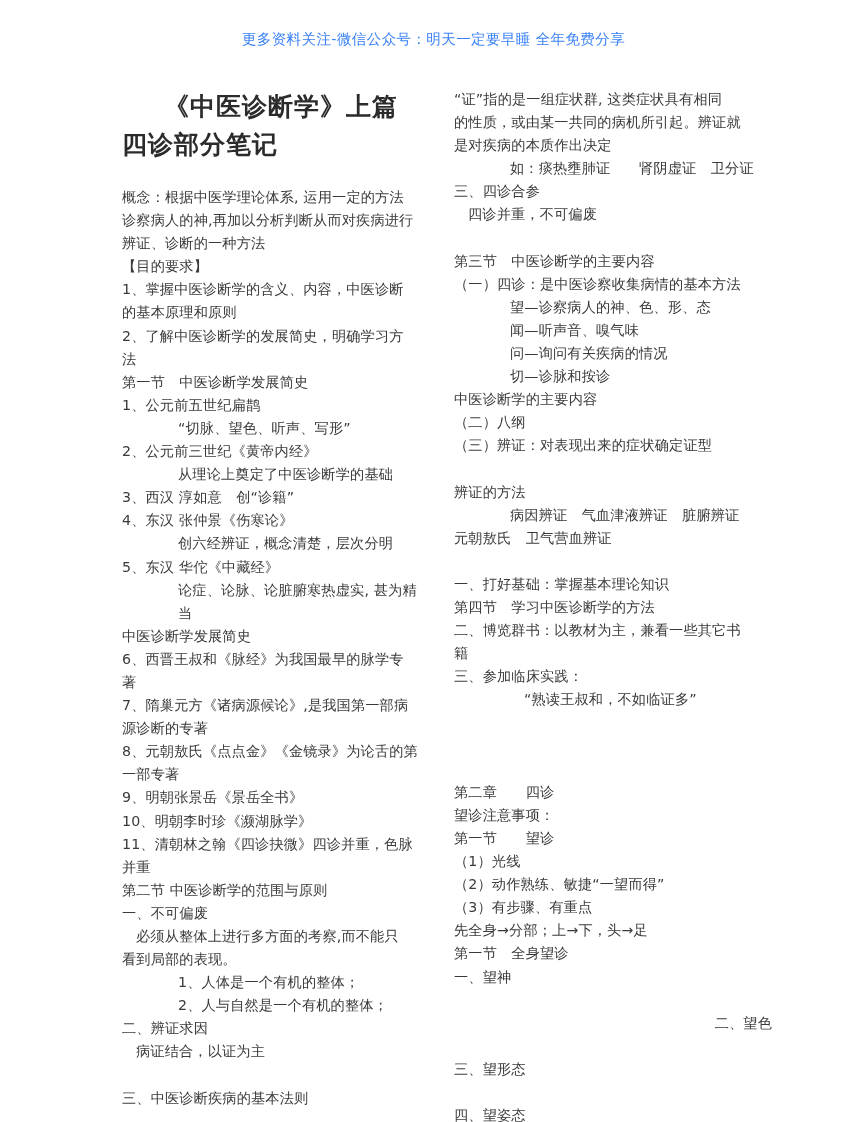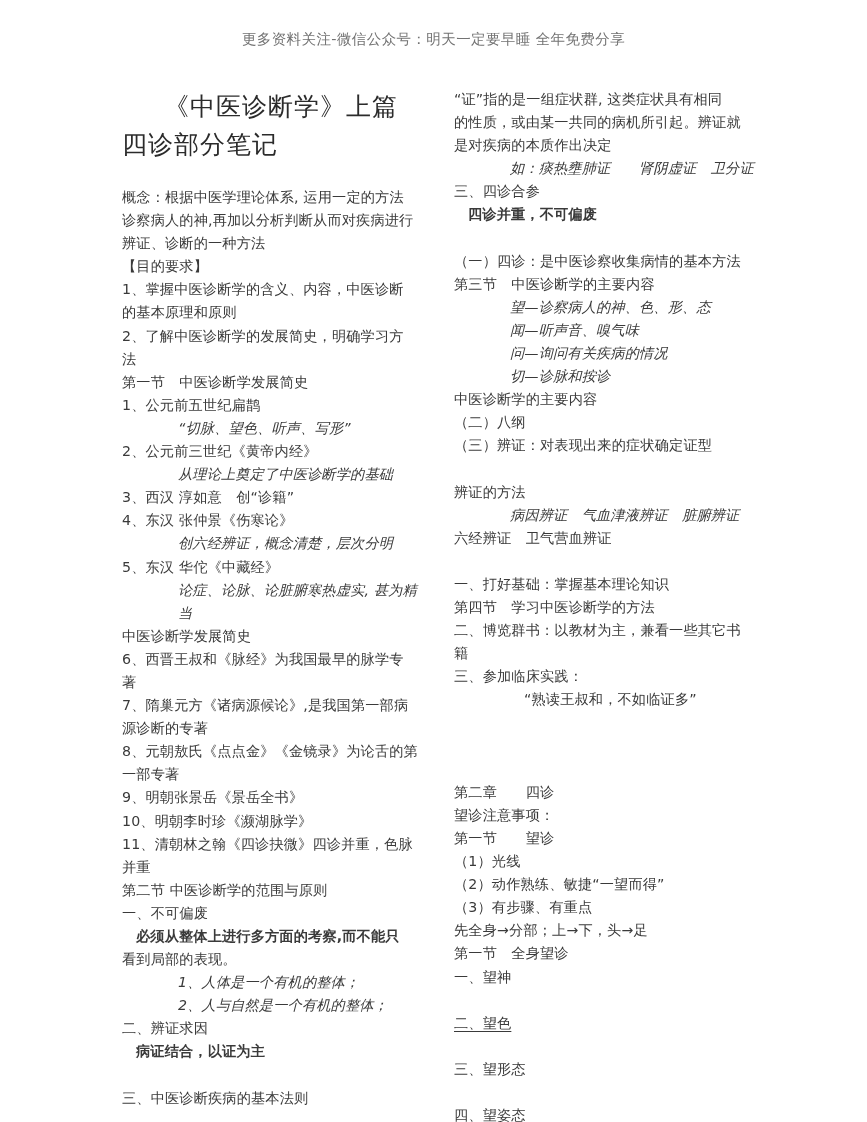--- a/index.html
+++ b/index.html
@@ -23,21 +23,21 @@
     box-sizing: border-box;
   }
   .promo-banner {
     position: absolute;
     top: 30px;
     left: 0;
     width: 867px;
     text-align: center;
     font-size: 14.5px;
     letter-spacing: 0.4px;
-    color: #737373;
+    color: #3b82f6;
     white-space: nowrap;
   }
   .columns {
     position: absolute;
     top: 88px;
     left: 0;
     width: 867px;
     display: flex;
     align-items: flex-start;
   }
@@ -52,41 +52,41 @@
   .col-right {
     width: 427px;
     padding-left: 14px;
     padding-right: 95px;
   }
   .doc-title {
     font-size: 25px;
     line-height: 38px;
     color: #2b2b2b;
     margin: 0 0 22px 0;
-    font-weight: normal;
+    font-weight: bold;
     text-indent: 42px;
     letter-spacing: 1px;
   }
   .line {
     font-size: 14.2px;
     line-height: 23.1px;
     color: #3a3a3a;
     white-space: pre-wrap;
     letter-spacing: 0.15px;
     margin: 0;
   }
   .line.blank {
     height: 23.1px;
   }
   .line.u {
-    text-decoration: underline;
     text-underline-offset: 3px;
+    text-align: right;
   }
-  .ind1 { padding-left: 14px; font-weight: bold; }
-  .ind3 { padding-left: 56px; font-style: italic; }
+  .ind1 { padding-left: 14px; }
+  .ind3 { padding-left: 56px; }
   .ind4 { padding-left: 70px; }
 </style>
 </head>
 <body>
 
 <div class="page">
 
   <div class="promo-banner">更多资料关注-微信公众号：明天一定要早睡 全年免费分享</div>
 
   <div class="columns">
@@ -138,33 +138,33 @@
 
     <div class="col col-right">
       <div id="right-lines">
           <p class="line">“证”指的是一组症状群, 这类症状具有相同</p>
           <p class="line">的性质，或由某一共同的病机所引起。辨证就</p>
           <p class="line">是对疾病的本质作出决定</p>
           <p class="line ind3">如：痰热壅肺证　　肾阴虚证　卫分证</p>
           <p class="line">三、四诊合参</p>
           <p class="line ind1">四诊并重，不可偏废</p>
           <p class="line blank"></p>
+          <p class="line">第三节　中医诊断学的主要内容</p>
           <p class="line">（一）四诊：是中医诊察收集病情的基本方法</p>
-          <p class="line">第三节　中医诊断学的主要内容</p>
           <p class="line ind3">望—诊察病人的神、色、形、态</p>
           <p class="line ind3">闻—听声音、嗅气味</p>
           <p class="line ind3">问—询问有关疾病的情况</p>
           <p class="line ind3">切—诊脉和按诊</p>
           <p class="line">中医诊断学的主要内容</p>
           <p class="line">（二）八纲</p>
           <p class="line">（三）辨证：对表现出来的症状确定证型</p>
           <p class="line blank"></p>
           <p class="line">辨证的方法</p>
           <p class="line ind3">病因辨证　气血津液辨证　脏腑辨证</p>
-          <p class="line">六经辨证　卫气营血辨证</p>
+          <p class="line">元朝敖氏　卫气营血辨证</p>
           <p class="line blank"></p>
           <p class="line">一、打好基础：掌握基本理论知识</p>
           <p class="line">第四节　学习中医诊断学的方法</p>
           <p class="line">二、博览群书：以教材为主，兼看一些其它书</p>
           <p class="line">籍</p>
           <p class="line">三、参加临床实践：</p>
           <p class="line ind4">“熟读王叔和，不如临证多”</p>
           <p class="line blank"></p>
           <p class="line blank"></p>
           <p class="line blank"></p>

